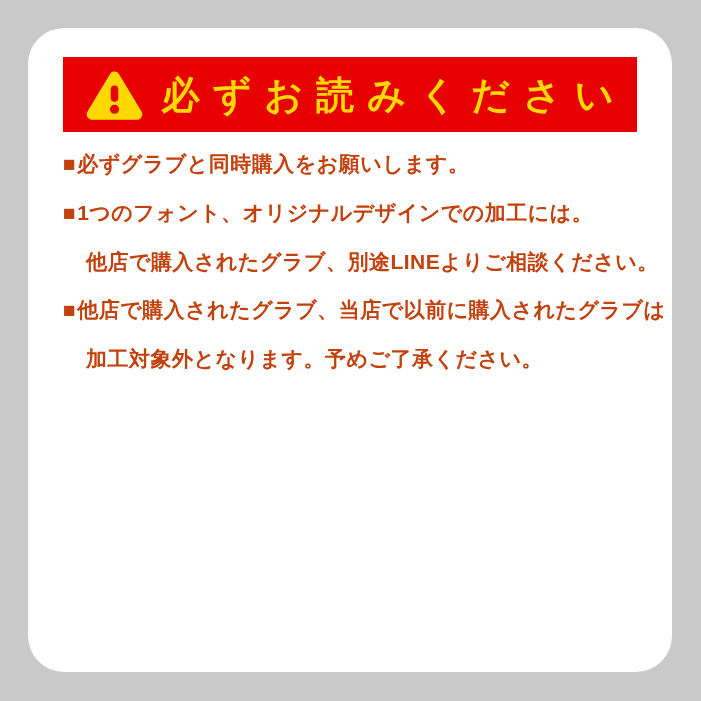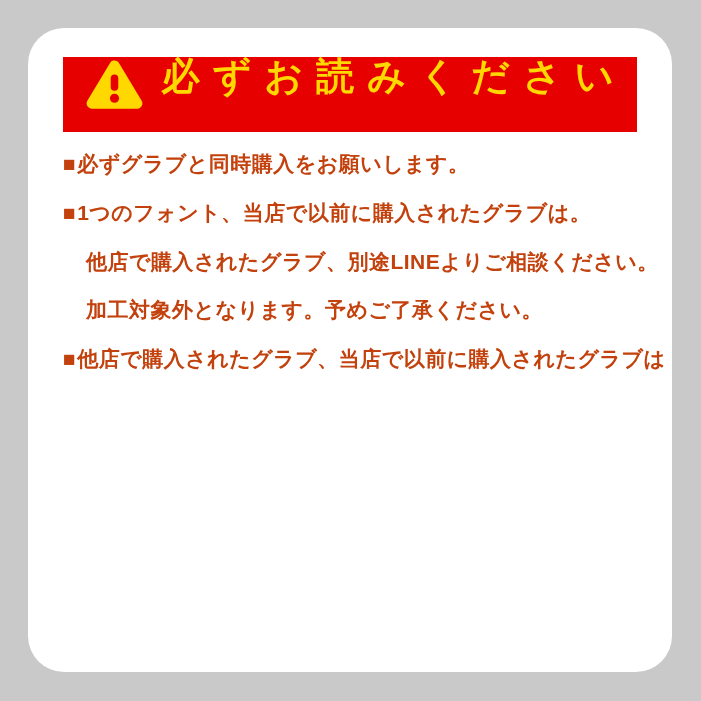--- a/index.html
+++ b/index.html
@@ -25,21 +25,21 @@
     border-radius: 36px;
   }
   .banner {
     position: absolute;
     left: 35px;
     top: 29px;
     width: 574px;
     height: 75px;
     background: #e60000;
     display: flex;
-    align-items: flex-start;
+    align-items: center;
     justify-content: center;
     gap: 18px;
   }
   .warning-icon { display: block; flex: 0 0 auto; margin-top: 2px; }
   .warning-icon svg { display: block; }
   .banner-title {
     color: #ffd800;
     font-size: 38px;
     font-weight: bold;
     letter-spacing: 13px;
@@ -80,25 +80,25 @@
         </svg>
       </span>
       <span class="banner-title">必ずお読みください</span>
     </div>
 
     <div class="notices">
         <div class="notice-item">
           <div class="notice-line"><span class="bullet">■</span><span>必ずグラブと同時購入をお願いします。</span></div>
         </div>
         <div class="notice-item">
-          <div class="notice-line"><span class="bullet">■</span><span>1つのフォント、当店で以前に購入されたグラブは。</span></div>
+          <div class="notice-line"><span class="bullet">■</span><span>1つのフォント、オリジナルデザインでの加工には。</span></div>
         </div>
         <div class="notice-item">
           <div class="notice-line cont"><span>他店で購入されたグラブ、別途LINEよりご相談ください。</span></div>
         </div>
         <div class="notice-item">
+          <div class="notice-line"><span class="bullet">■</span><span>他店で購入されたグラブ、当店で以前に購入されたグラブは</span></div>
           <div class="notice-line cont"><span>加工対象外となります。予めご了承ください。</span></div>
-          <div class="notice-line"><span class="bullet">■</span><span>他店で購入されたグラブ、当店で以前に購入されたグラブは</span></div>
         </div>
       </div>
 
   </div>
 </div>
 
 </body></html>

